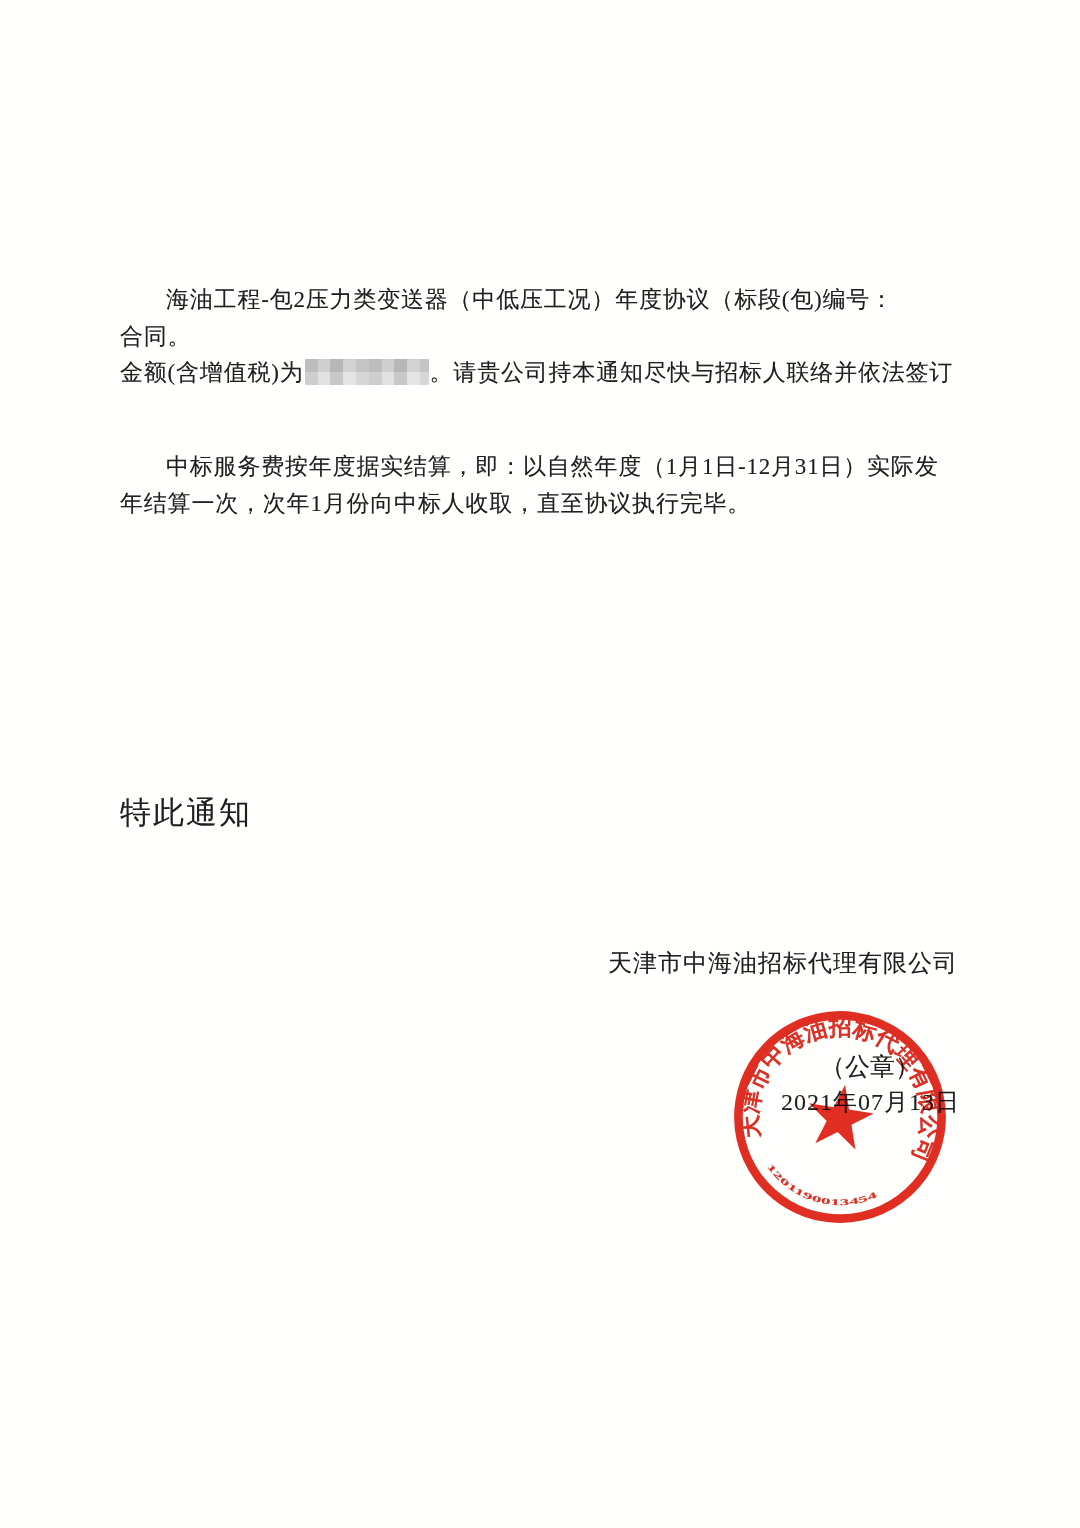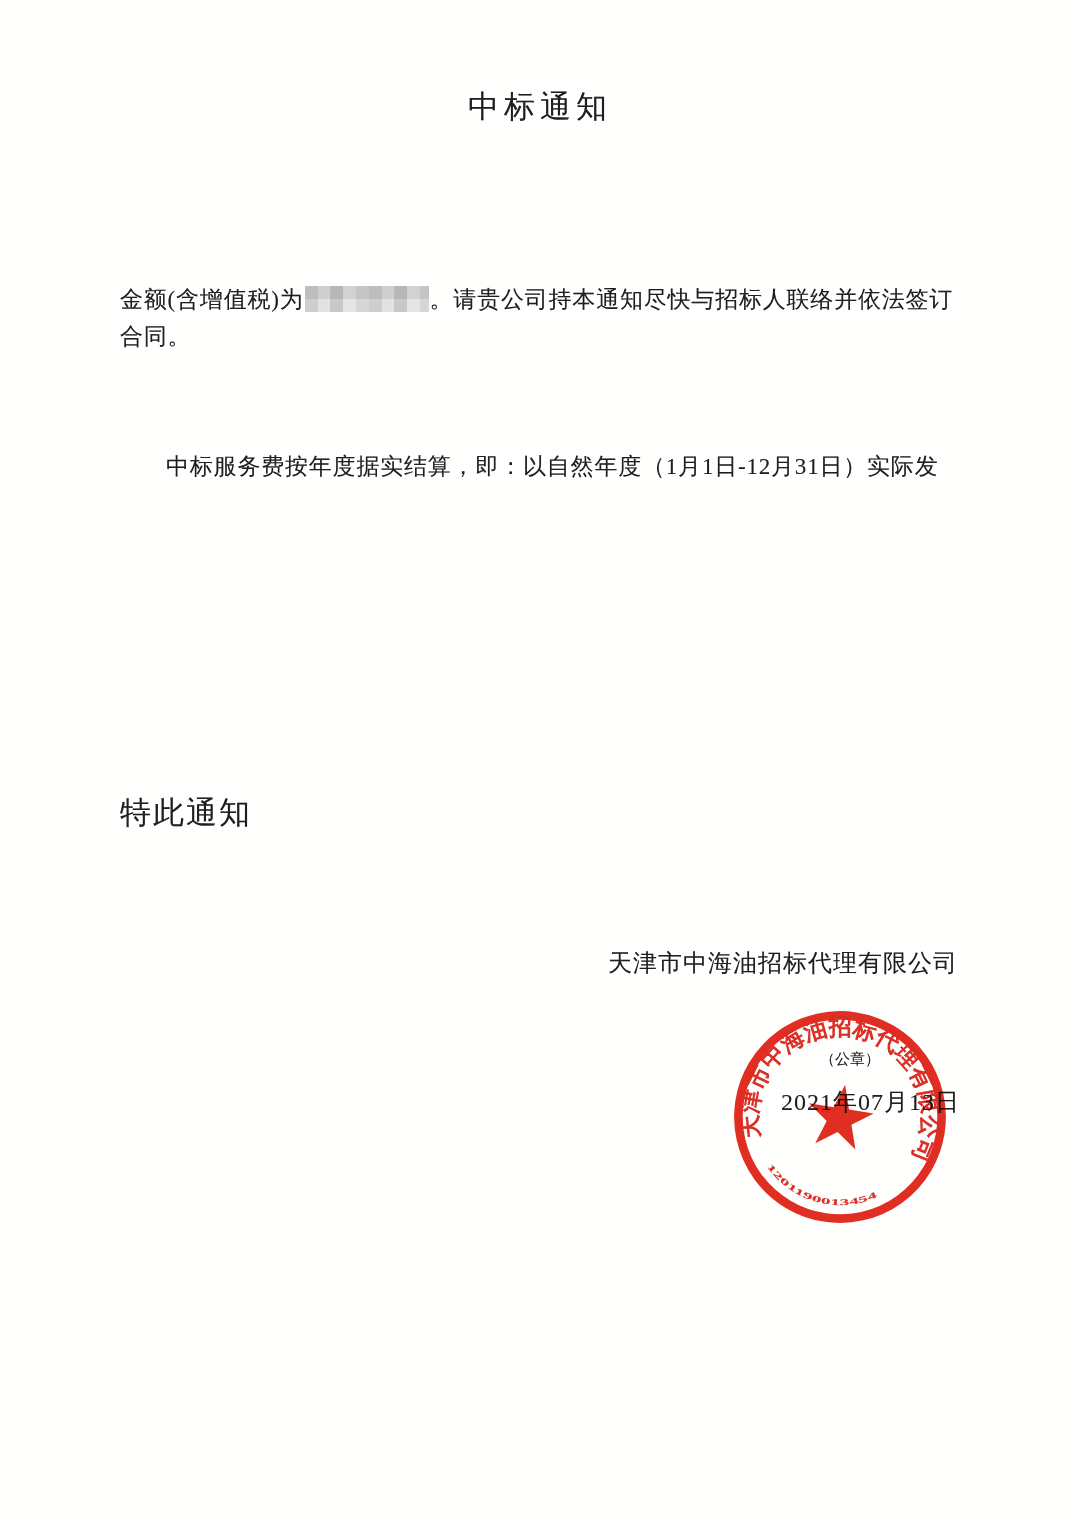--- a/index.html
+++ b/index.html
@@ -39,49 +39,50 @@
   .closing {
     position:absolute; top:792px; left:120px;
     font-size:31px; letter-spacing:2px; white-space:nowrap;
   }
   .signer {
     position:absolute; top:947px; left:0; width:958px;
     text-align:right; font-size:24px; letter-spacing:1px; white-space:nowrap;
   }
   .seal-note {
     position:absolute; top:1050px; left:820px;
-    font-size:15px; white-space:nowrap; color:#222;
+    font-size:25px; white-space:nowrap; color:#222;
   }
   .doc-date {
     position:absolute; top:1086px; left:0; width:960px;
     text-align:right; font-size:24px; letter-spacing:1px; white-space:nowrap;
   }
   .stamp {
     position:absolute; top:1002px; left:725px;
     width:230px; height:230px;
     mix-blend-mode:multiply;
     opacity:0.96;
     z-index:5;
   }
 </style>
 </head>
 <body>
 
 <div class="page">
 
-  <div class="doc-title">中标通知</div>
 
 
   <div class="para para1">
+    <div class="line indent">海油工程-包2压力类变送器（中低压工况）年度协议（标段(包)编号：</div>
+    <div class="line">合同。</div>
     <div class="line"><span>金额(含增值税)为</span><span class="mosaic"></span><span>。请贵公司持本通知尽快与招标人联络并依法签订</span></div>
-    <div class="line">合同。</div>
   </div>
 
   <div class="para para2">
     <div class="line indent">中标服务费按年度据实结算，即：以自然年度（1月1日-12月31日）实际发</div>
+    <div class="line">年结算一次，次年1月份向中标人收取，直至协议执行完毕。</div>
   </div>
 
   <div class="closing">特此通知</div>
 
   <div class="signer">天津市中海油招标代理有限公司</div>
 
   <div class="seal-note">（公章）</div>
 
   <div class="doc-date">2021年07月13日</div>
 

